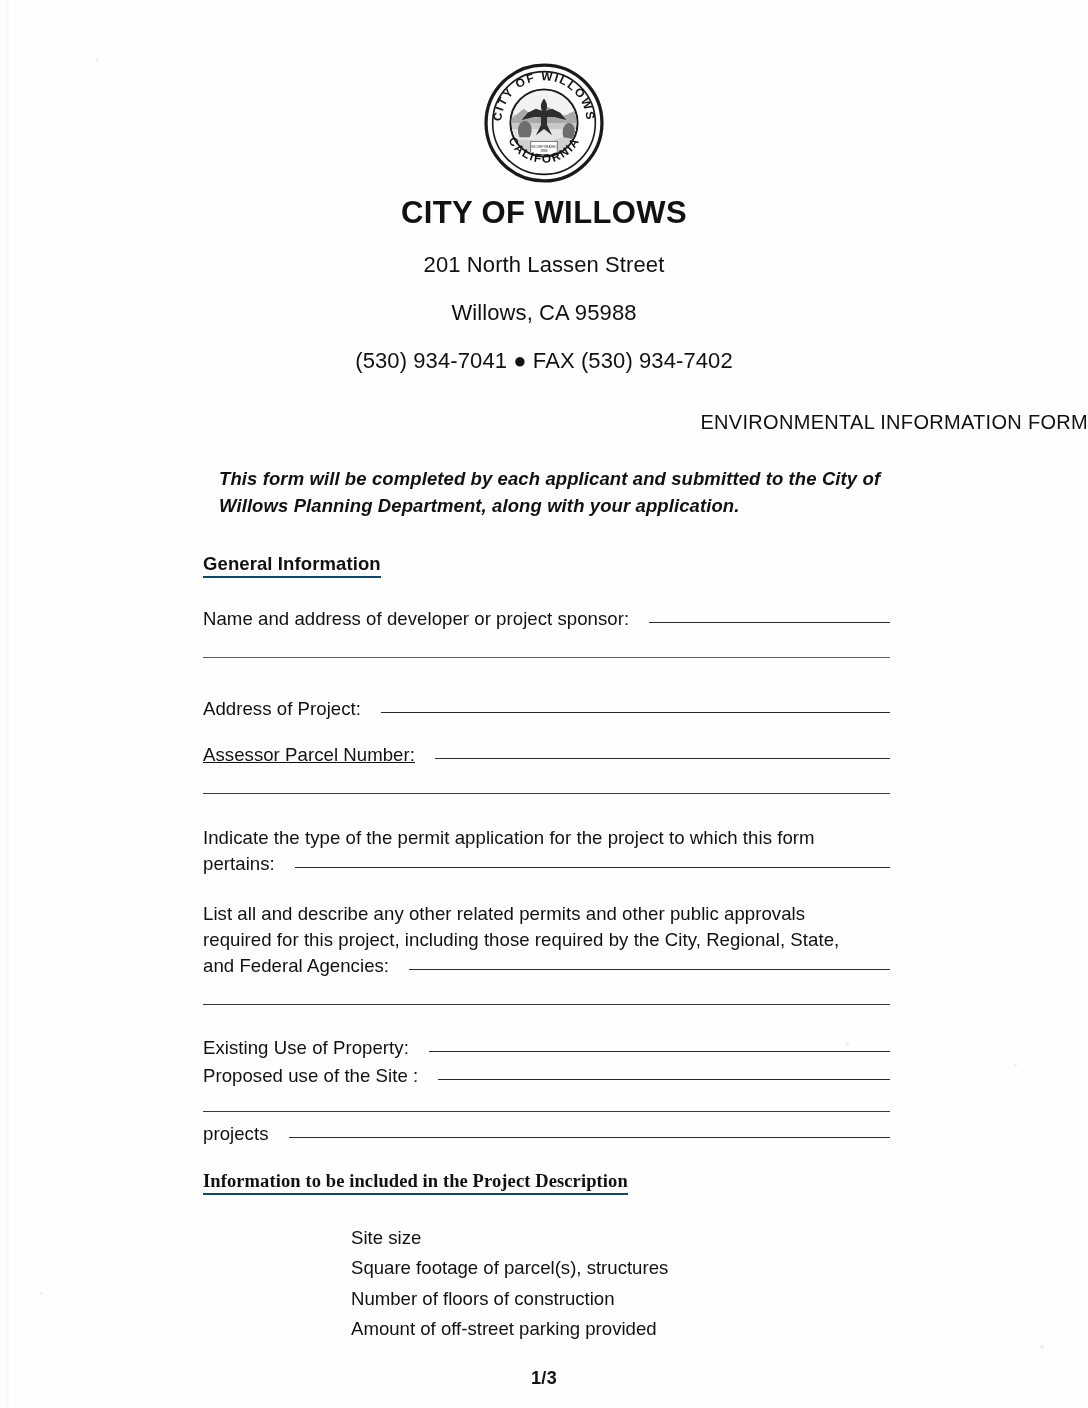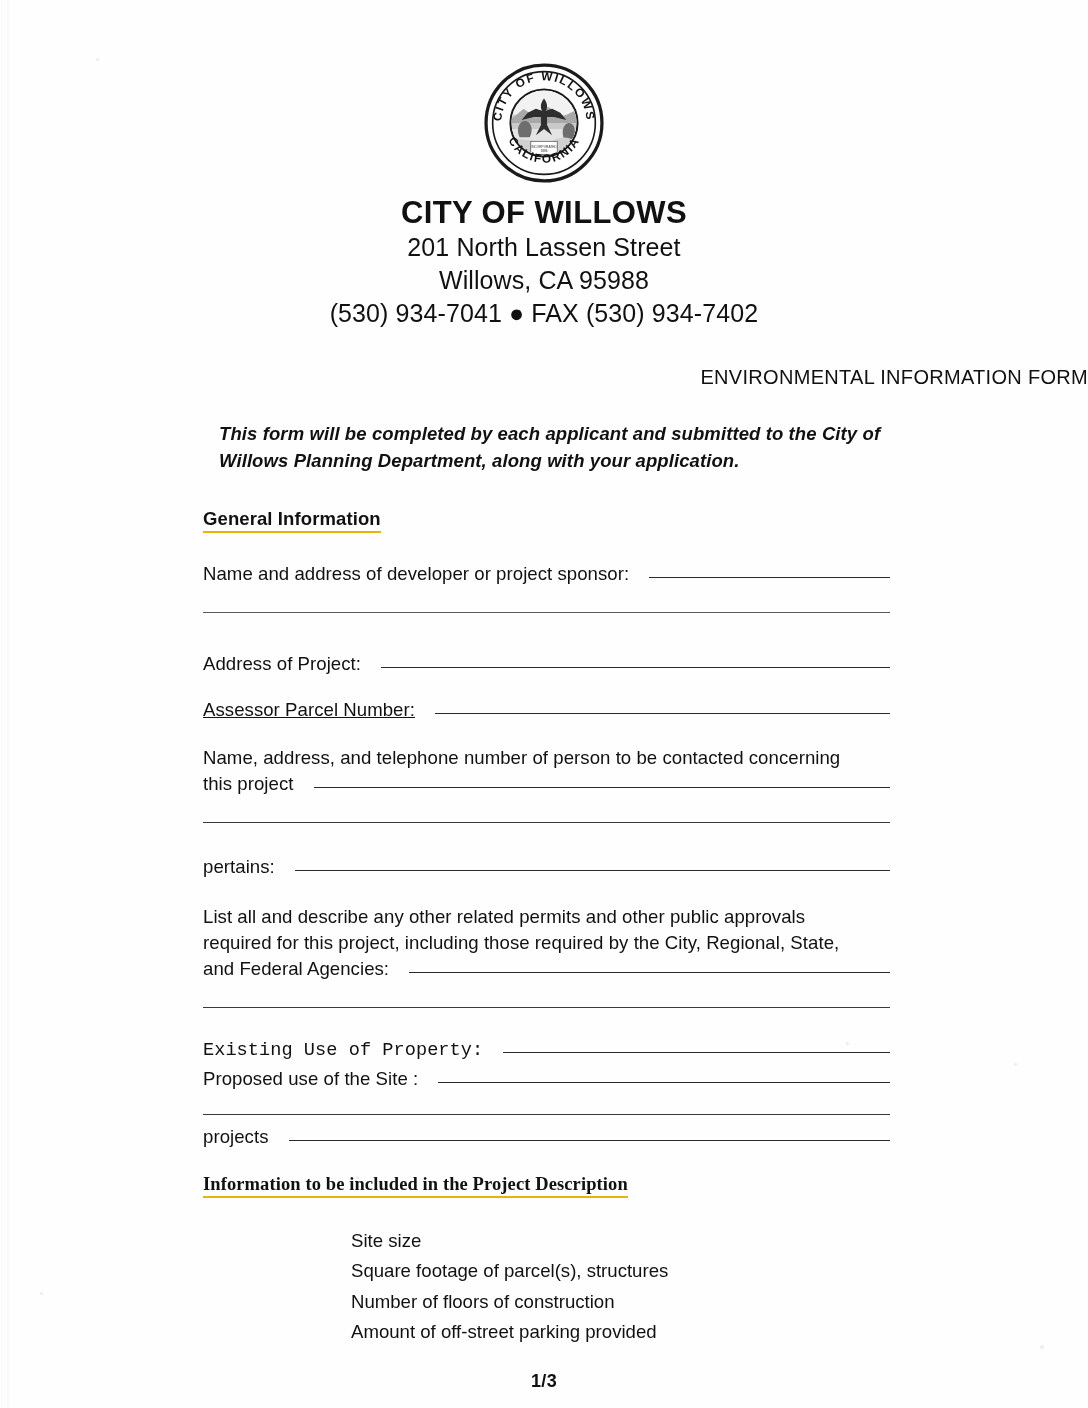--- a/index.html
+++ b/index.html
@@ -58,23 +58,24 @@
   
   .masthead { text-align: center; }
   .city-name {
     font-size: 31px;
     font-weight: bold;
     letter-spacing: .4px;
     margin-top: 8px;
     line-height: 1.12;
   }
   .addr-line {
-    font-size: 25px;
+    font-size: 22px;
     line-height: 1.33;
     letter-spacing: .1px;
+    margin-top: 19px;
   }
 
   .form-title {
     text-align: right;
     font-size: 20px;
     font-weight: normal;
     letter-spacing: .3px;
     margin-top: 36px;
   }
 
@@ -91,21 +92,21 @@
   
   .body-block {
     padding-left: 203px;
     padding-right: 198px;
     margin-top: 34px;
   }
   .section-head {
     font-size: 18.5px;
     font-weight: bold;
     display: inline-block;
-    border-bottom: 2px solid #eab308;
+    border-bottom: 2px solid #0c4a6e;
     padding-bottom: 1px;
     letter-spacing: .1px;
   }
   .field-text {
     font-size: 18.6px;
     line-height: 1.40;
     letter-spacing: .05px;
   }
 
   
@@ -237,47 +238,41 @@
         </div>
       </div>
 
       <div class="field-text" style="margin-top:20px;text-decoration:underline;">
         <div class="row">
           <span class="lab">Assessor Parcel Number:</span>
           <span class="fill"></span>
         </div>
       </div>
 
-      <div class="field-text" style="margin-top:22px;">
-        <div>Name, address, and telephone number of person to be contacted concerning</div>
-        <div class="row">
-          <span class="lab">this project</span>
-          <span class="fill"></span>
-        </div>
-      </div>
       <div class="rule" style="margin-top:25px;"></div>
 
       <div class="field-text" style="margin-top:31px;">
+        <div>Indicate the type of the permit application for the project to which this form</div>
         <div class="row">
           <span class="lab">pertains:</span>
           <span class="fill"></span>
         </div>
       </div>
 
       <div class="field-text" style="margin-top:24px;">
         <div>List all and describe any other related permits and other public approvals</div>
         <div>required for this project, including those required by the City, Regional, State,</div>
         <div class="row">
           <span class="lab">and Federal Agencies:</span>
           <span class="fill"></span>
         </div>
       </div>
       <div class="rule" style="margin-top:25px;"></div>
 
-      <div class="field-text" style="margin-top:30px;font-family:Liberation Mono, monospace;">
+      <div class="field-text" style="margin-top:30px;">
         <div class="row">
           <span class="lab">Existing Use of Property:</span>
           <span class="fill"></span>
         </div>
       </div>
 
       <div class="field-text" style="margin-top:2px;">
         <div class="row">
           <span class="lab">Proposed use of the Site :</span>
           <span class="fill"></span>

